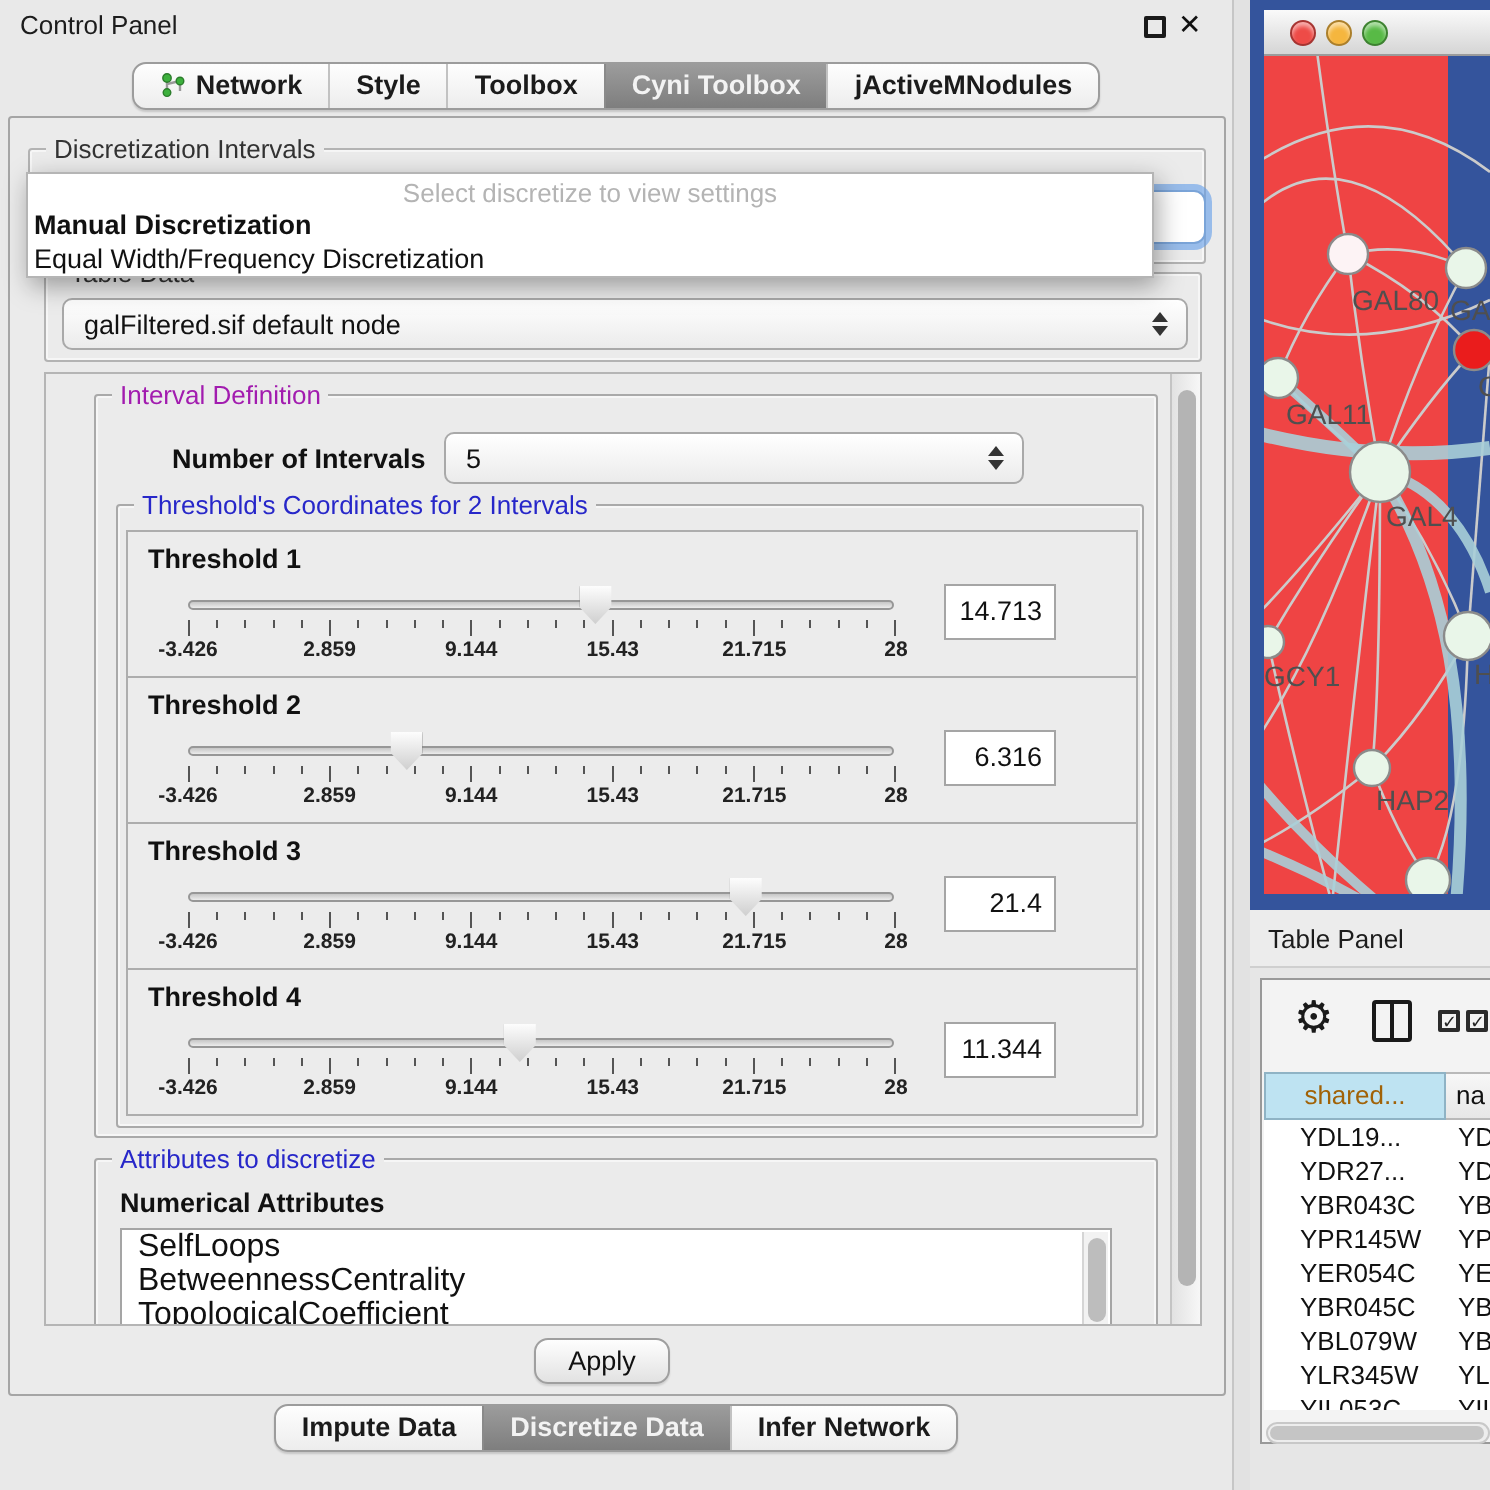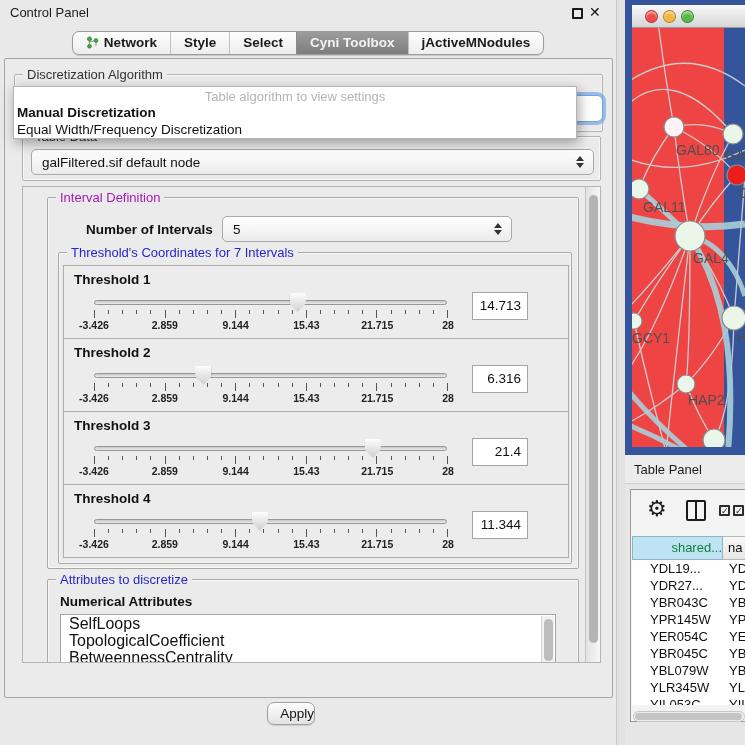--- a/index.html
+++ b/index.html
@@ -64,42 +64,42 @@
   .ticklabels { position:absolute; left:30px; top:53px; width:354px; height:12px; }
   .ticklabels .tl { position:absolute; transform:translateX(-50%); font-size:10.5px; font-weight:bold; color:#222; white-space:nowrap; }
   .valuebox { position:absolute; left:408px; top:26px; width:56px; height:28px; background:#fff; border:1px solid #a5a5a5;
               font-size:13.5px; text-align:right; padding:5px 6px 0 0; }
 
   .listbox { position:absolute; background:#fff; border:1px solid #a5a5a5; overflow:hidden; }
   .listbox .li { height:17px; line-height:17px; padding-left:8px; font-size:16px; white-space:nowrap; }
   .list-scroll { position:absolute; right:1px; top:1px; width:13px; bottom:1px; background:#f2f2f2; border-left:1px solid #d5d5d5; }
   .list-scroll .thumb { position:absolute; left:2px; top:3px; width:9px; height:42px; background:#bdbdbd; border-radius:5px; }
 
-  .apply-btn { left:267px; top:702px; width:48px; height:23px; border:1px solid #9f9f9f; border-radius:7px;
-               background:linear-gradient(#fefefe,#e2e2e2); font-size:13.5px; text-align:right; line-height:21px; box-shadow:0 1px 1px rgba(0,0,0,.12); }
+  .apply-btn { left:267px; top:669px; width:68px; height:23px; border:1px solid #9f9f9f; border-radius:7px;
+               background:linear-gradient(#fefefe,#e2e2e2); font-size:13.5px; text-align:center; line-height:21px; box-shadow:0 1px 1px rgba(0,0,0,.12); }
 
   
   .net-window { left:625px; top:0; width:120px; height:455px; background:#34549c; }
   .nw-titlebar { position:absolute; left:7px; top:5px; right:0; height:23px; background:linear-gradient(#fafafa,#d5d5d5); border-bottom:1px solid #9b9b9b; }
   .light { position:absolute; top:5px; width:13px; height:13px; border-radius:50%; border:1px solid rgba(0,0,0,.3);
            box-shadow:inset 0 2px 2px rgba(255,255,255,.55); }
   .nw-canvas { position:absolute; left:7px; top:28px; width:92px; height:419px; background:#ef4444; }
   .nw-canvas svg { display:block; }
 
   
   .tp-titlebar { left:625px; top:455px; width:120px; height:29px; background:#ececec; border-bottom:1px solid #cfcfcf; }
   .tp-title { position:absolute; left:9px; top:7px; font-size:13px; color:#1c1c1c; }
   .tp-body { left:625px; top:484px; width:120px; height:261px; background:#e6e6e6; }
   .tp-inner { position:absolute; left:5px; top:5px; width:118px; height:233px; background:#f3f3f3; border:1px solid #999; }
   .gear { position:absolute; left:16px; top:6px; font-size:22px; color:#1a1a1a; }
   .split-icon { position:absolute; left:55px; top:10px; width:20px; height:21px; border:2px solid #1a1a1a; border-radius:2px; }
   .split-icon i { position:absolute; left:50%; top:0; width:2px; height:100%; background:#1a1a1a; transform:translateX(-50%); }
   .cbx { position:absolute; top:15px; width:11px; height:11px; border:2px solid #2b2b2b; border-radius:1px; font-size:9px; line-height:8px; text-align:center; font-weight:bold; color:#222; }
   .tbl-header { position:absolute; left:1px; top:46px; right:0; height:24px; display:flex; }
-  .hc1 { width:91px; background:#bee3f2; border:1px solid #8fb3c5; font-size:13px; text-align:right; line-height:22px; color:#15803d; }
+  .hc1 { width:91px; background:#bee3f2; border:1px solid #8fb3c5; font-size:13px; text-align:center; line-height:22px; color:#a16207; }
   .hc2 { flex:1; background:linear-gradient(#f7f7f7,#e7e7e7); border:1px solid #b9b9b9; border-left:none; font-size:13px; line-height:22px; padding-left:5px; overflow:hidden; }
   .tbl-rows { position:absolute; left:1px; top:70px; right:0; height:145px; overflow:hidden; background:#fff; }
   .trow { display:flex; height:17px; line-height:17px; font-size:13px; }
   .trow .c1 { width:91px; padding-left:18px; white-space:nowrap; overflow:hidden; }
   .trow .c2 { flex:1; padding-left:6px; white-space:nowrap; overflow:hidden; }
   .hscroll { position:absolute; left:2px; right:2px; top:221px; height:11px; background:#ededed; border:1px solid #c8c8c8; border-radius:6px; }
   .hscroll .thumb { position:absolute; left:1px; top:1px; height:7px; width:97%; background:#c5c5c5; border-radius:5px; }
 
   .net-tab-icon { width:13px; height:13px; }
 </style>
@@ -120,40 +120,40 @@
           <circle cx="3.5" cy="3" r="2.1" fill="#3db03d" stroke="#2c7d2c" stroke-width="0.7"></circle>
           <circle cx="10" cy="4.5" r="1.9" fill="#3db03d" stroke="#2c7d2c" stroke-width="0.7"></circle>
           <circle cx="3.5" cy="10.3" r="1.9" fill="#3db03d" stroke="#2c7d2c" stroke-width="0.7"></circle>
         </svg>
         <span>Network</span>
       </div>
       <div class="tab">
           <span>Style</span>
         </div>
       <div class="tab">
-          <span>Select</span>
+          <span>Toolbox</span>
         </div>
       <div class="tab sel">
           <span>Cyni Toolbox</span>
         </div>
       <div class="tab">
           <span>jActiveMNodules</span>
         </div>
     </div>
   </div>
 
   <div class="abs content-frame"></div>
 
   <div class="group" style="left:14px; top:74px; width:589px; height:58px;">
-    <span class="group-title gt-gray">Discretization Algorithm</span>
+    <span class="group-title gt-gray">Discretization Intervals</span>
   </div>
   <div class="abs algo-combo"></div>
 
   <div class="abs popup">
-    <div class="hint">Table algorithm to view settings</div>
+    <div class="hint">Select discretize to view settings</div>
     <div class="opt1">Manual Discretization</div>
     <div class="opt2">Equal Width/Frequency Discretization</div>
   </div>
 
   <div class="group" style="left:22px; top:136px; width:579px; height:45px;">
     <span class="group-title gt-gray">Table Data</span>
     <div class="combo" style="left:8px; top:12px; width:563px; height:26px;">
       <span>galFiltered.sif default node</span>
       <span class="stepper">
           <i class="up"></i>
@@ -170,21 +170,21 @@
       <span class="abs" style="left:38px; top:24px; font-weight:bold; font-size:13.5px;">Number of Intervals</span>
       <div class="combo" style="left:174px; top:18px; width:290px; height:26px;">
         <span>5</span>
         <span class="stepper">
             <i class="up"></i>
             <i class="dn"></i>
           </span>
       </div>
 
       <div class="group" style="left:10px; top:54px; width:514px; height:312px; border-color:#a9a9a9;">
-        <span class="group-title gt-blue">Threshold's Coordinates for 7 Intervals</span>
+        <span class="group-title gt-blue">Threshold's Coordinates for 2 Intervals</span>
 
         <div class="th-panel" style="top:12px;">
           <span class="th-label">Threshold 1</span>
           <div class="track"></div>
           <div class="handle" style="left: calc(225.681px);"></div>
           <div class="ticks-minor"></div>
           <div class="ticks-major"></div>
           <div class="ticklabels">
               <span class="tl" style="left: 0%;">-3.426</span>
               <span class="tl" style="left: 20%;">2.859</span>
@@ -248,36 +248,49 @@
         </div>
       </div>
     </div>
 
     <div class="group" style="left:24px; top:392px; width:532px; height:110px; border-color:#a9a9a9;">
       <span class="group-title gt-blue">Attributes to discretize</span>
       <span class="abs" style="left:12px; top:14px; font-weight:bold; font-size:13.5px;">Numerical Attributes</span>
       <div class="listbox" style="left:12px; top:34px; width:496px; height:70px;">
         <div>
             <div class="li">SelfLoops</div>
+            <div class="li">BetweennessCentrality</div>
             <div class="li">TopologicalCoefficient</div>
-            <div class="li">BetweennessCentrality</div>
           </div>
         <div class="list-scroll">
             <div class="thumb"></div>
           </div>
       </div>
     </div>
 
     <div class="vscroll">
         <div class="thumb"></div>
       </div>
   </div>
 
   <div class="abs apply-btn">Apply</div>
 
+  <div class="abs bottom-tabs">
+    <div class="tabstrip">
+      <div class="tab">
+          <span>Impute Data</span>
+        </div>
+      <div class="tab sel">
+          <span>Discretize Data</span>
+        </div>
+      <div class="tab">
+          <span>Infer Network</span>
+        </div>
+    </div>
+  </div>
 </div>
 
 <div class="abs net-window">
   <div class="nw-titlebar">
     <div class="light" style="left: 13px; background: rgb(238, 75, 71);"></div>
     <div class="light" style="left: 31px; background: rgb(245, 182, 62);"></div>
     <div class="light" style="left: 49px; background: rgb(88, 186, 70);"></div>
   </div>
   <div class="nw-canvas">
     <svg id="net-svg" width="113" height="419" viewBox="0 0 113 419">

